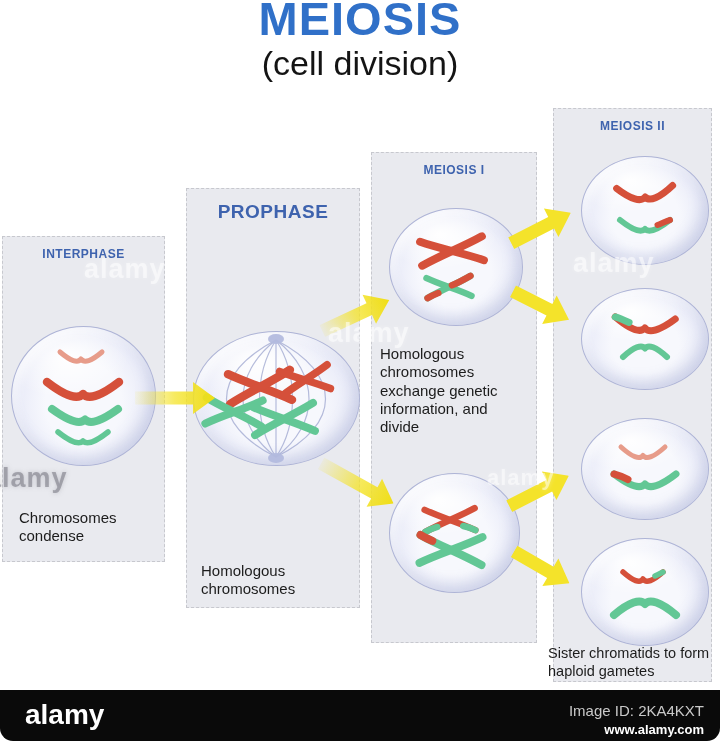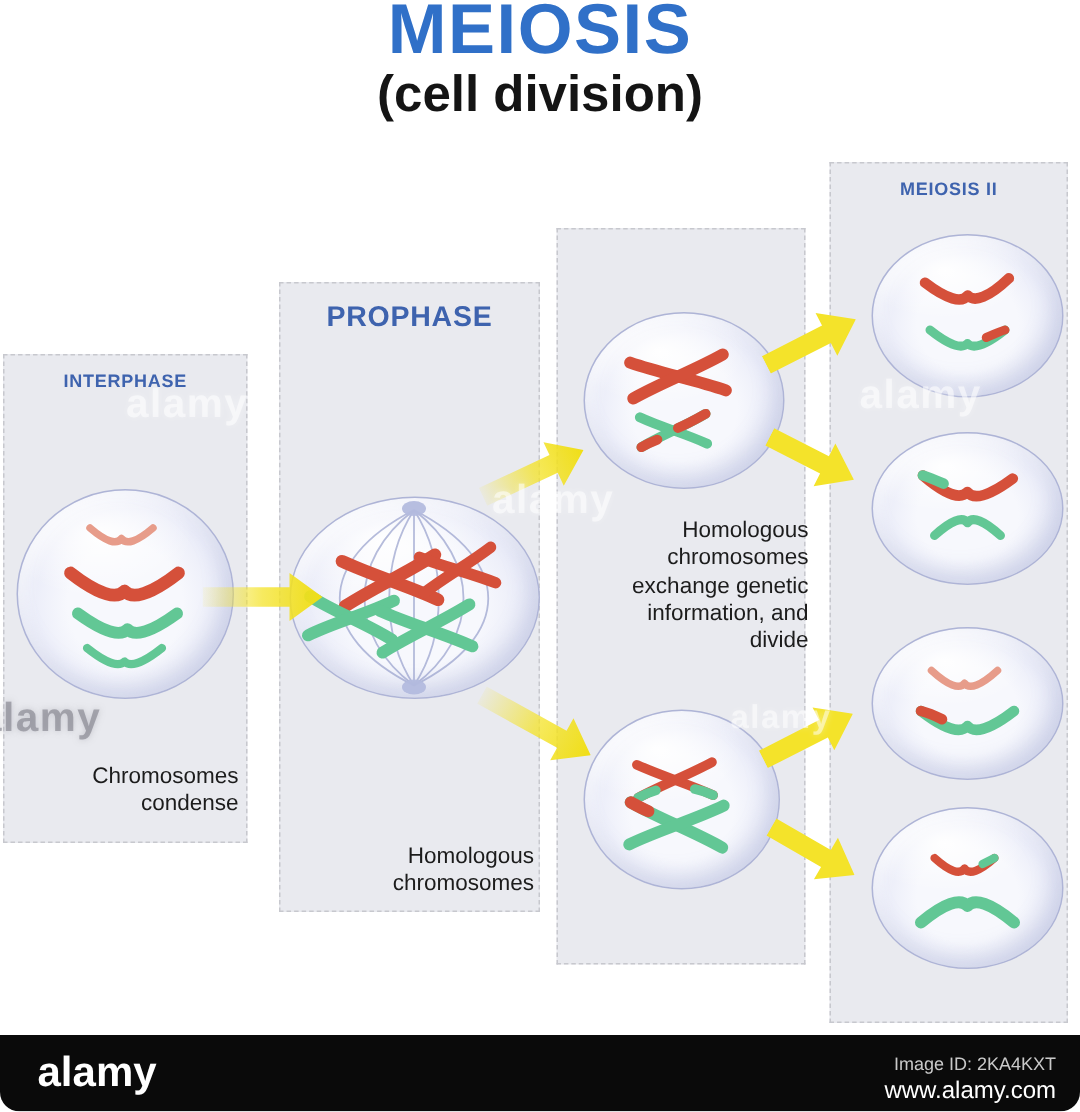--- a/index.html
+++ b/index.html
@@ -1,26 +1,26 @@
 <!DOCTYPE html>
 <html style="--title-blue: #3070c8; --stage-blue: #3e63ae; --chromosome-red: #d5503a; --chromosome-red-light: #e79c8a; --chromosome-green: #62c795; --arrow-yellow: #f4e32a; --panel-bg: #e9eaef; --footer-bg: #0a0a0a;"><head>
 <meta charset="utf-8">
 <style>
   html,body{margin:0;padding:0;background:#fff;}
   .canvas{position:relative;width:720px;height:741px;background:#ffffff;overflow:hidden;
           font-family:"Liberation Sans","DejaVu Sans",sans-serif;border-radius:13px;}
   .title{position:absolute;top:-9px;left:0;width:720px;text-align:center;
          font-size:47px;font-weight:bold;letter-spacing:1px;color:var(--title-blue,#3070c8);}
   .subtitle{position:absolute;top:44px;left:0;width:720px;text-align:center;
-            font-size:34px;font-weight:700;color:#141414;}
+            font-size:34px;font-weight:400;color:#141414;}
   .panel{position:absolute;background:var(--panel-bg,#e9eaef);border:1px dashed #c7c8ce;box-sizing:border-box;}
   .stage-label{position:absolute;top:10px;left:0;width:100%;text-align:center;
                font-size:12px;font-weight:bold;letter-spacing:.5px;color:var(--stage-blue,#3e63ae);}
-  .caption{position:absolute;left:0;width:100%;text-align:right;font-size:15px;
-           color:#1c1c1c;line-height:1.22;margin-left:11px;}
+  .caption{position:absolute;left:0;width:100%;text-align:left;font-size:15px;
+           color:#1c1c1c;line-height:1.22;}
   .cell{position:absolute;border-radius:50%;
     background:
       radial-gradient(ellipse 60% 42% at 38% 22%, rgba(255,255,255,.97), rgba(255,255,255,0) 72%),
       radial-gradient(ellipse at 50% 55%, #f7f8fd 38%, #e9ebf8 66%, #d9ddf1 85%, #c9cee8 100%);
     border:1.5px solid #aeb4d6;
     box-shadow: inset -5px -7px 14px rgba(130,140,190,.28), inset 4px 5px 10px rgba(255,255,255,.85);}
   .cell svg{position:absolute;left:0;top:0;width:100%;height:100%;}
   .chr{fill:none;stroke-linecap:round;stroke-linejoin:round;}
   .chr-red{stroke:var(--chromosome-red,#d5503a);}
   .chr-red-light{stroke:var(--chromosome-red-light,#e79c8a);}
@@ -29,22 +29,22 @@
   .pole2{fill:#b3bade;opacity:.95;}
   .arrow{position:absolute;transform-origin:0 50%;}
   .arrow-solid polygon{fill:var(--arrow-yellow,#f4e32a);}
   .wm{position:absolute;font-weight:bold;font-size:27px;letter-spacing:1px;
       color:rgba(255,255,255,.55);text-shadow:0 0 5px rgba(255,255,255,.35);}
   .wm-dark{color:rgba(125,125,135,.6);text-shadow:0 0 4px rgba(160,160,170,.5);}
   .wm-small{font-size:22px;color:rgba(255,255,255,.5);}
   .footer{position:absolute;left:0;top:690px;width:720px;height:51px;background:var(--footer-bg,#0a0a0a);}
   .footer-logo{position:absolute;left:25px;top:9px;font-size:28px;font-weight:bold;color:#ffffff;}
   .footer-meta{position:absolute;right:16px;top:12px;text-align:right;}
-  .footer-id{font-size:12px;color:#c9c9c9;}
-  .footer-url{font-size:16px;font-weight:normal;color:#ffffff;margin-top:3px;}
+  .footer-id{font-size:15px;color:#c9c9c9;}
+  .footer-url{font-size:13px;font-weight:bold;color:#ffffff;margin-top:3px;}
 </style>
 </head>
 <body>
 
 <div class="canvas">
 
   <svg width="0" height="0" style="position:absolute">
     <defs>
       <linearGradient id="fadeY" x1="0" y1="0" x2="1" y2="0">
         <stop offset="0" stop-color="#f4e32a" stop-opacity="0.08"></stop>
@@ -108,20 +108,21 @@
         </g>
         <g transform="translate(71,111)">
           <path class="chr chr-green" stroke-width="5.5" d="M-25,-6 C-12.5,4 -3.8,7 0,3 C3.8,7 12.5,4 25,-6"></path>
         </g>
       </svg>
     </div>
     <div class="caption" style="top:272px;padding:0 16px;box-sizing:border-box;">Chromosomes condense</div>
   </section>
 
   <section class="panel" style="left:371px;top:152px;width:166px;height:491px;">
+    <div class="stage-label">MEIOSIS I</div>
     <div class="cell" style="left:17px;top:55px;width:132px;height:116px;">
       <svg viewBox="0 0 132 116">
         <g transform="translate(62,42) rotate(-5)">
           <path class="chr chr-red" stroke-width="8" d="M-31,-12 C-11,-3 11,3 31,12"></path>
           <path class="chr chr-red" stroke-width="8" d="M-31,12 C-11,3 11,-3 31,-12"></path>
         </g>
         <g transform="translate(59,78) rotate(-3)">
           <path class="chr chr-green" stroke-width="6.5" d="M-22,-10 C-8,-2.5 8,2.5 22,10"></path>
           <path class="chr chr-green" stroke-width="6.5" d="M-22,10 C-8,2.5 8,-2.5 22,-10"></path>
           <path class="chr chr-red" stroke-width="6.5" d="M3,-1.5 C10,-4 16,-7 22,-10"></path>
@@ -191,20 +192,21 @@
         <g transform="translate(61,38)">
           <path class="chr chr-red" stroke-width="5.5" d="M-20,-5 C-10,4 -3,6.5 0,2 C3,6.5 10,4 20,-5"></path>
           <path class="chr chr-green" stroke-width="5.5" d="M12,-1 C15.5,-2.7 18,-4 20,-5"></path>
         </g>
         <g transform="translate(63,68)">
           <path class="chr chr-green" stroke-width="8" d="M-31,8 C-15.5,-5 -4.6,-8.5 0,-3 C4.6,-8.5 15.5,-5 31,8"></path>
         </g>
       </svg>
     </div>
 
+    <div class="caption" style="top:536px;left:-6px;width:171px;font-size:14.5px;">Sister chromatids to form haploid gametes</div>
   </section>
 
   <div class="arrow" style="left:135px;top:381px;">
     <svg width="80" height="34" viewBox="0 0 80 34">
         <polygon fill="url(#fadeY)" points="0,10.5 58,10.5 58,1 80,17 58,33 58,23.5 0,23.5"></polygon>
       </svg>
   </div>
   <div class="arrow" style="left:323px;top:314px;transform:rotate(-25deg);">
     <svg width="74" height="34" viewBox="0 0 74 34">
         <polygon fill="url(#fadeY)" points="0,10.5 52,10.5 52,1 74,17 52,33 52,23.5 0,23.5"></polygon>

